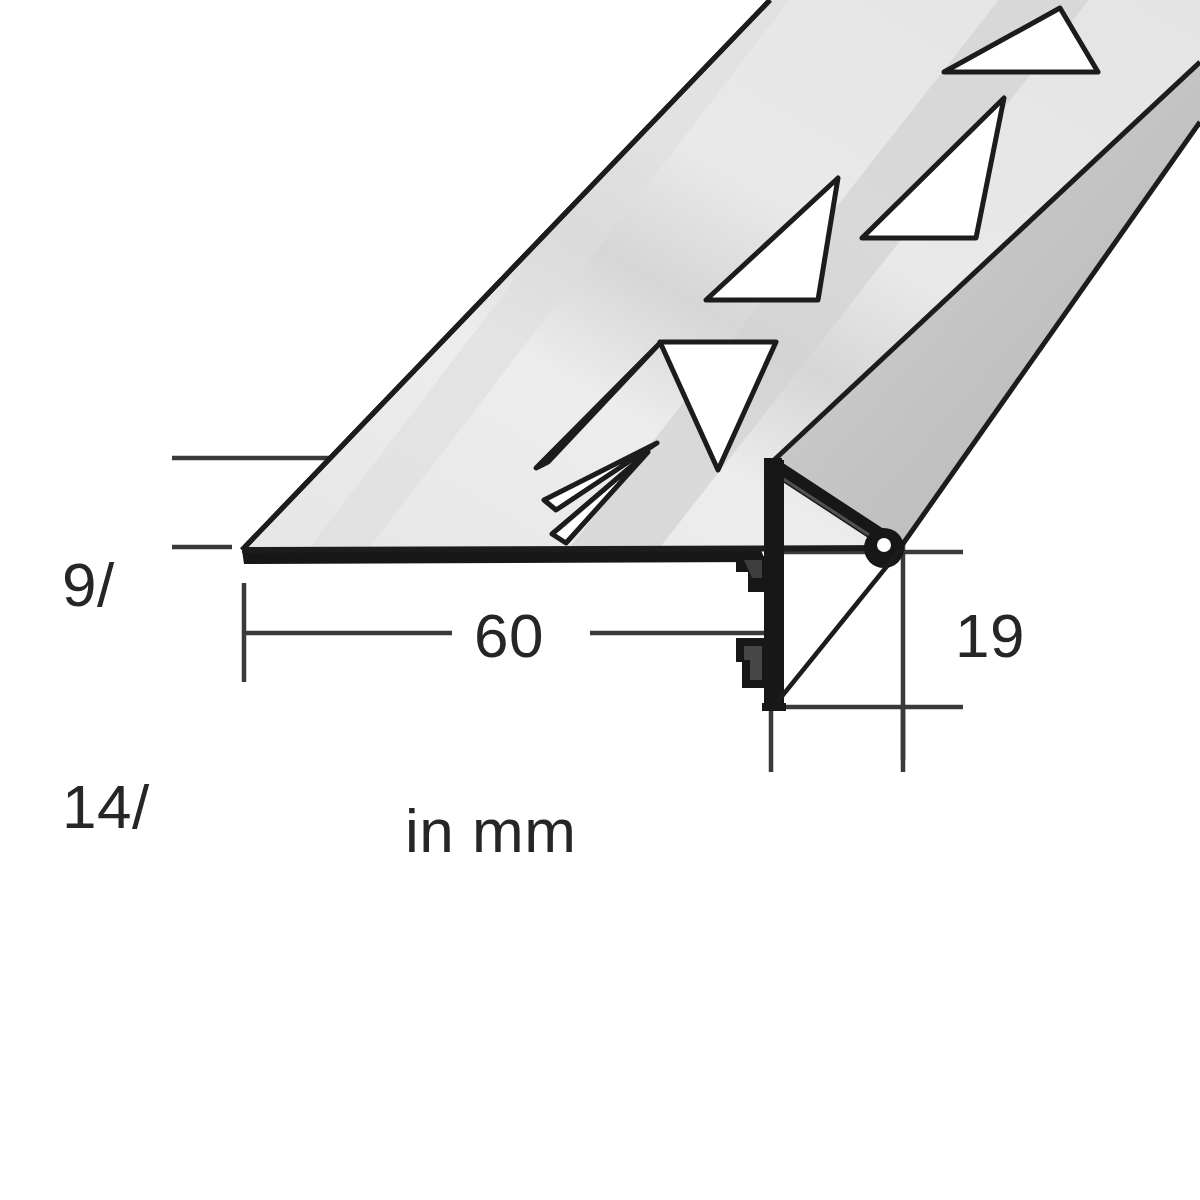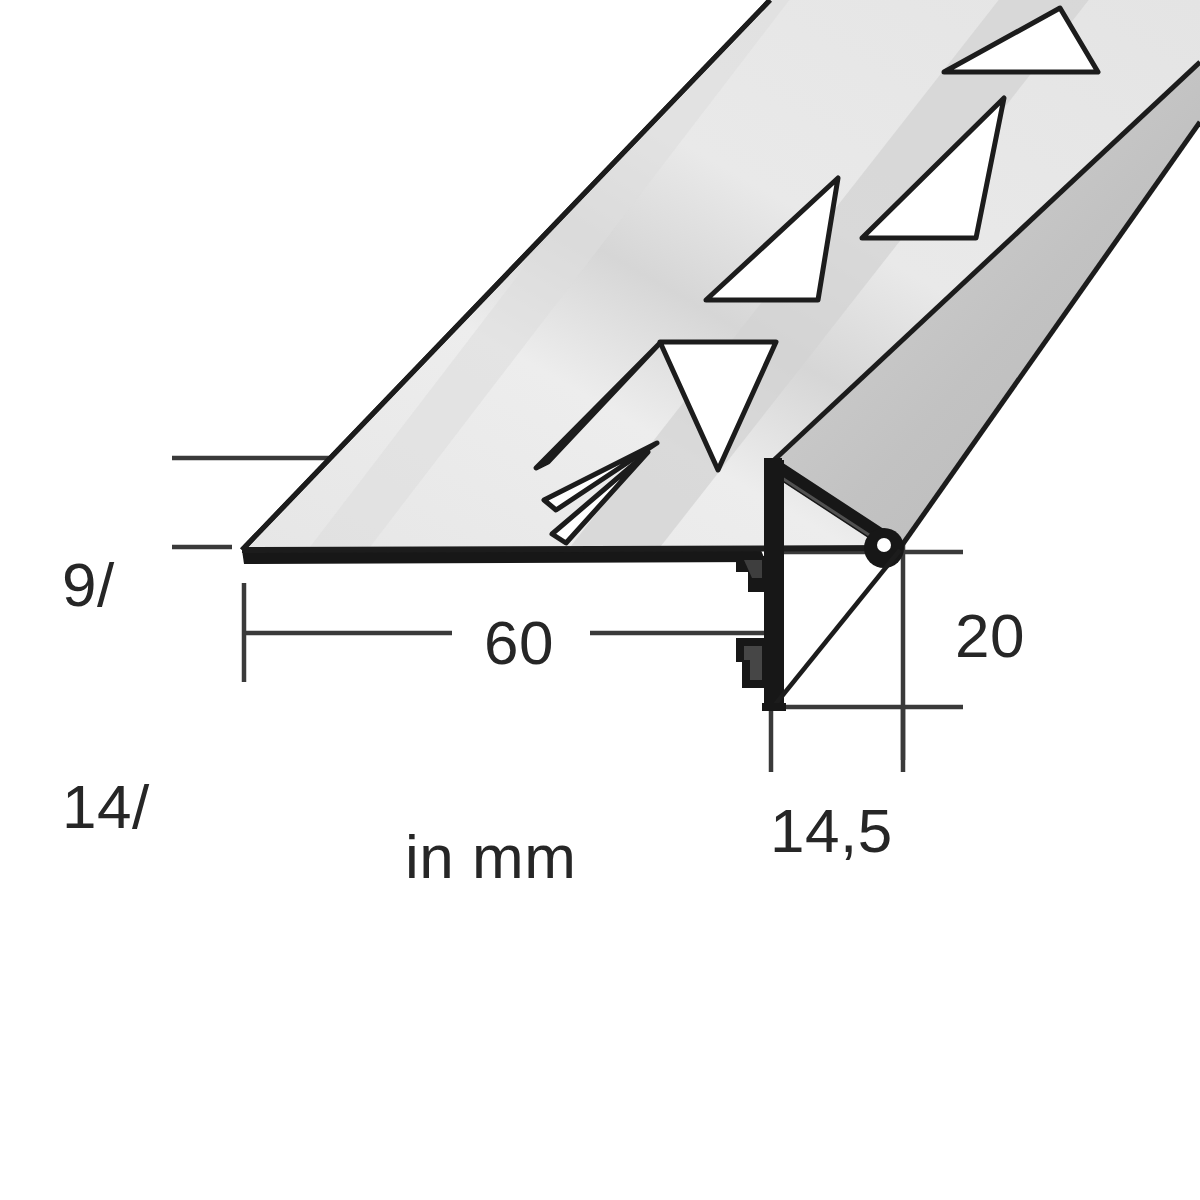--- a/index.html
+++ b/index.html
@@ -161,21 +161,20 @@
       <polygon points="900,548 1200,122 1200,180 952,548" fill="url(#gFrontFace)" opacity="0"></polygon>
     </g>
 
   </svg>
 
   <div class="dim-label lbl-thickness" style="left:62px; top:400px;">
     <div>9/</div>
     <div>14/</div>
   </div>
 
-  <div class="dim-label lbl-60" style="left:484px; top:600px;margin-top:7px;">60</div>
+  <div class="dim-label lbl-60" style="left:474px; top:600px;">60</div>
 
-  <div class="dim-label lbl-18" style="left:955px; top:600px;">20</div>
+  <div class="dim-label lbl-18" style="left:955px; top:600px;">19</div>
 
-  <div class="dim-label lbl-145" style="left:770px; top:795px;">14,5</div>
 
-  <div class="dim-label lbl-unit" style="left:405px; top:821px;">in mm</div>
+  <div class="dim-label lbl-unit" style="left:405px; top:795px;">in mm</div>
 
 </div>
 
 </body></html>

